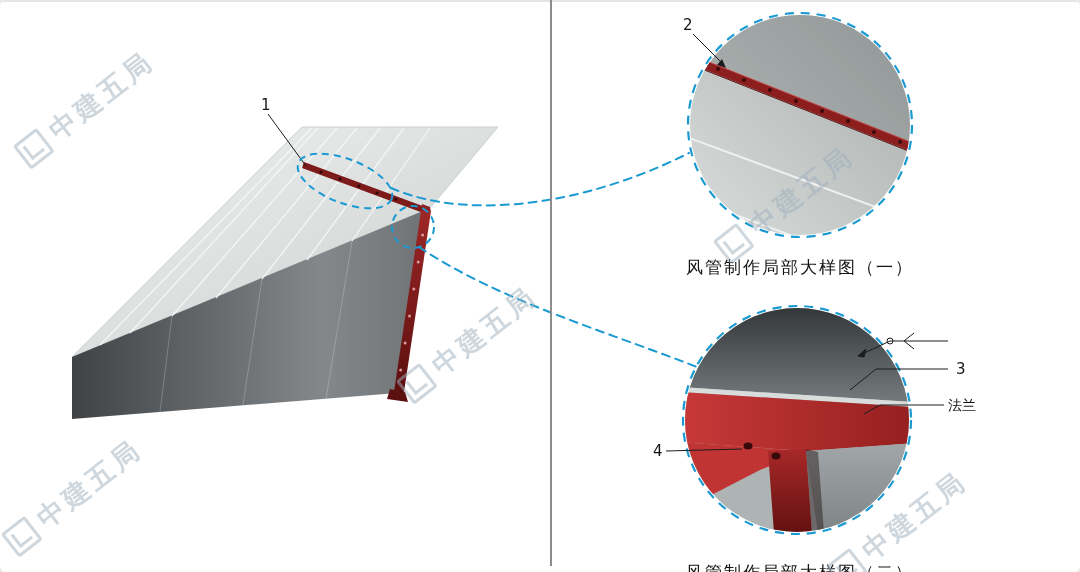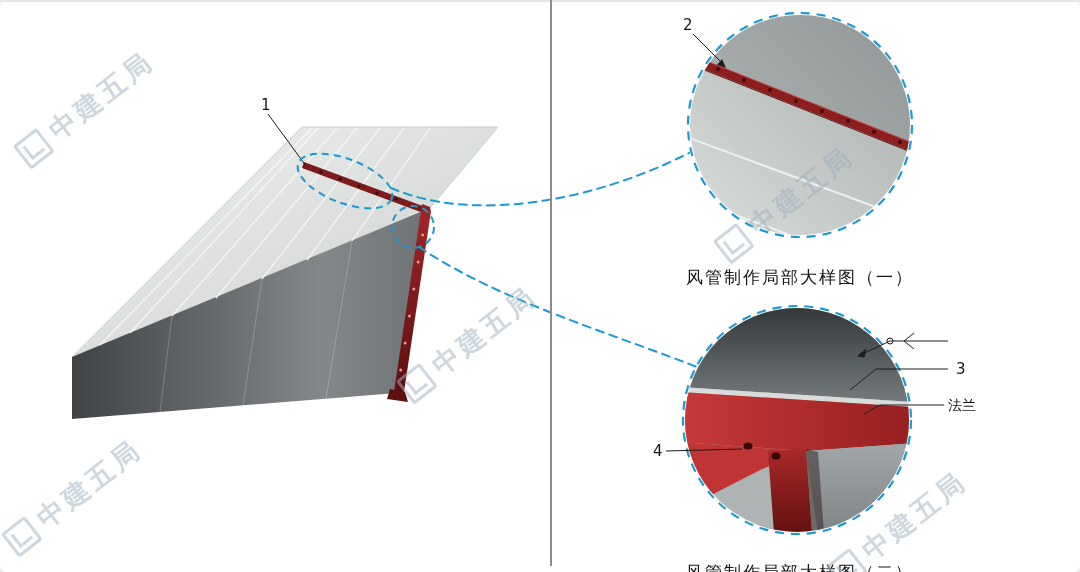--- a/index.html
+++ b/index.html
@@ -8,21 +8,21 @@
     overflow:hidden; border-radius:6px;
     font-family:"DejaVu Sans","Liberation Sans",sans-serif;
   }
   svg.scene { position:absolute; left:0; top:0; }
   svg text { font-family:"DejaVu Sans","Liberation Sans",sans-serif; fill:#141414; }
   .caption {
     position:absolute; text-align:center; font-size:17px; color:#141414;
     letter-spacing:2px; font-weight:500;
   }
   #cap-left { left:100px; top:537px; width:340px; }
-  #cap-one  { left:625px; top:266px; width:350px; }
+  #cap-one  { left:625px; top:256px; width:350px; }
   #cap-two  { left:625px; top:537px; width:350px;margin-top:24px; }
   .wm {
     position:absolute; display:flex; align-items:center; gap:9px;
     transform:rotate(-38deg); transform-origin:left center;
     font-size:27px; letter-spacing:4px; font-weight:bold;
     color:#9fb0bd; opacity:.5; pointer-events:none; white-space:nowrap;
   }
   .wm-logo {
     width:24px; height:24px; border:3px solid currentColor; border-radius:3px;
     position:relative; flex:0 0 auto;

